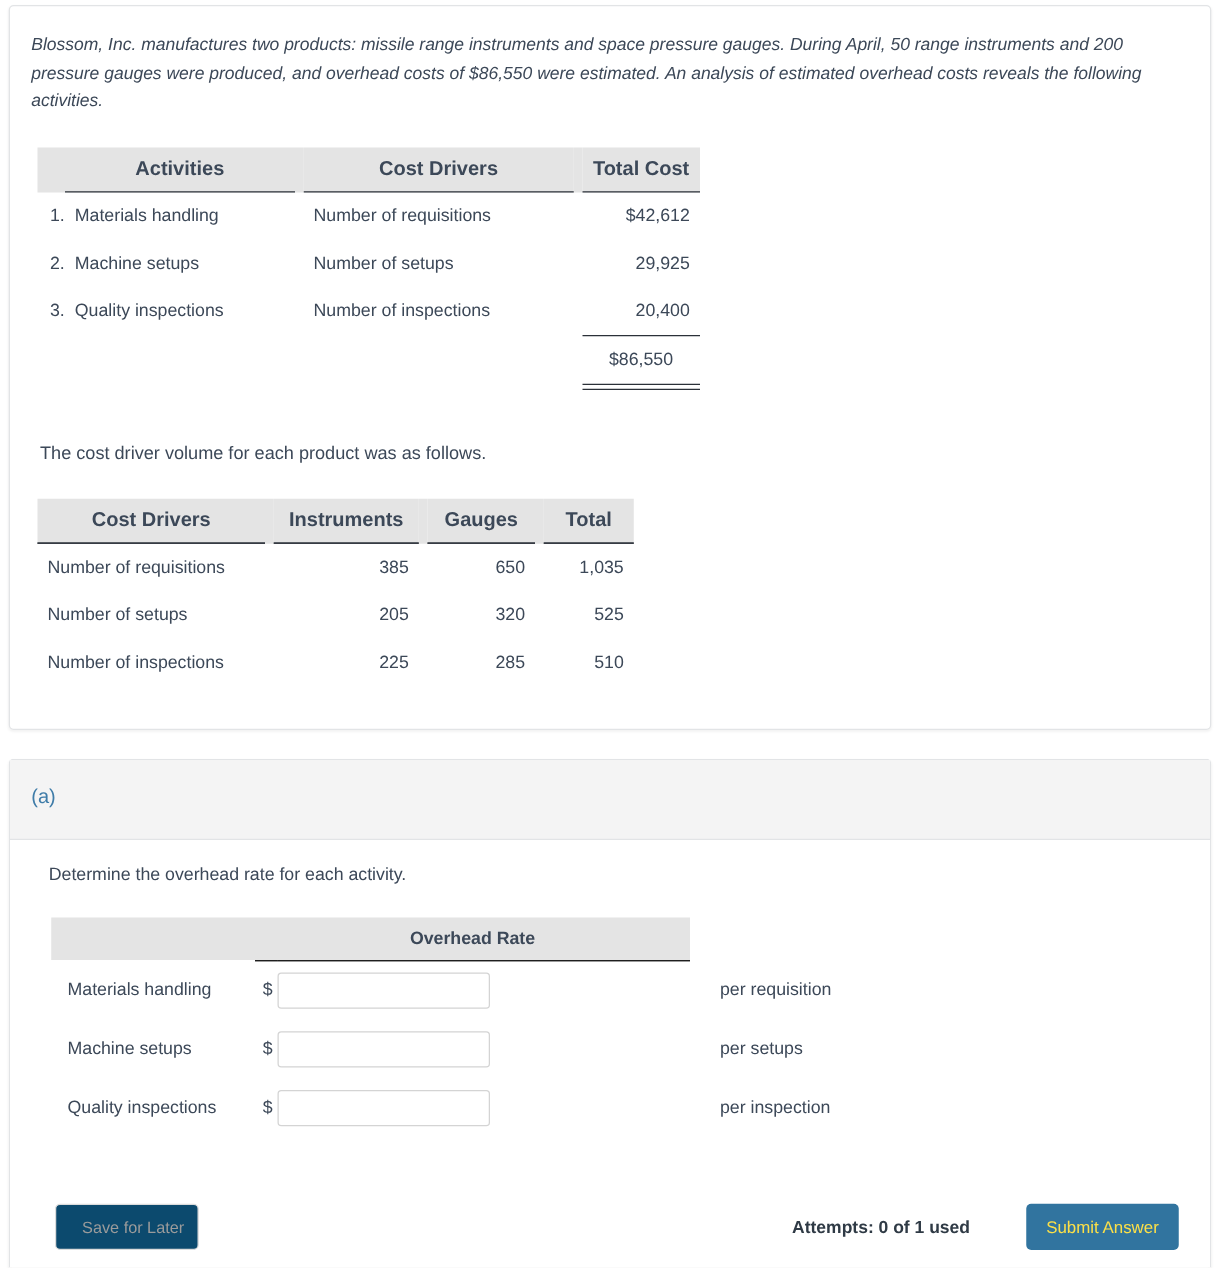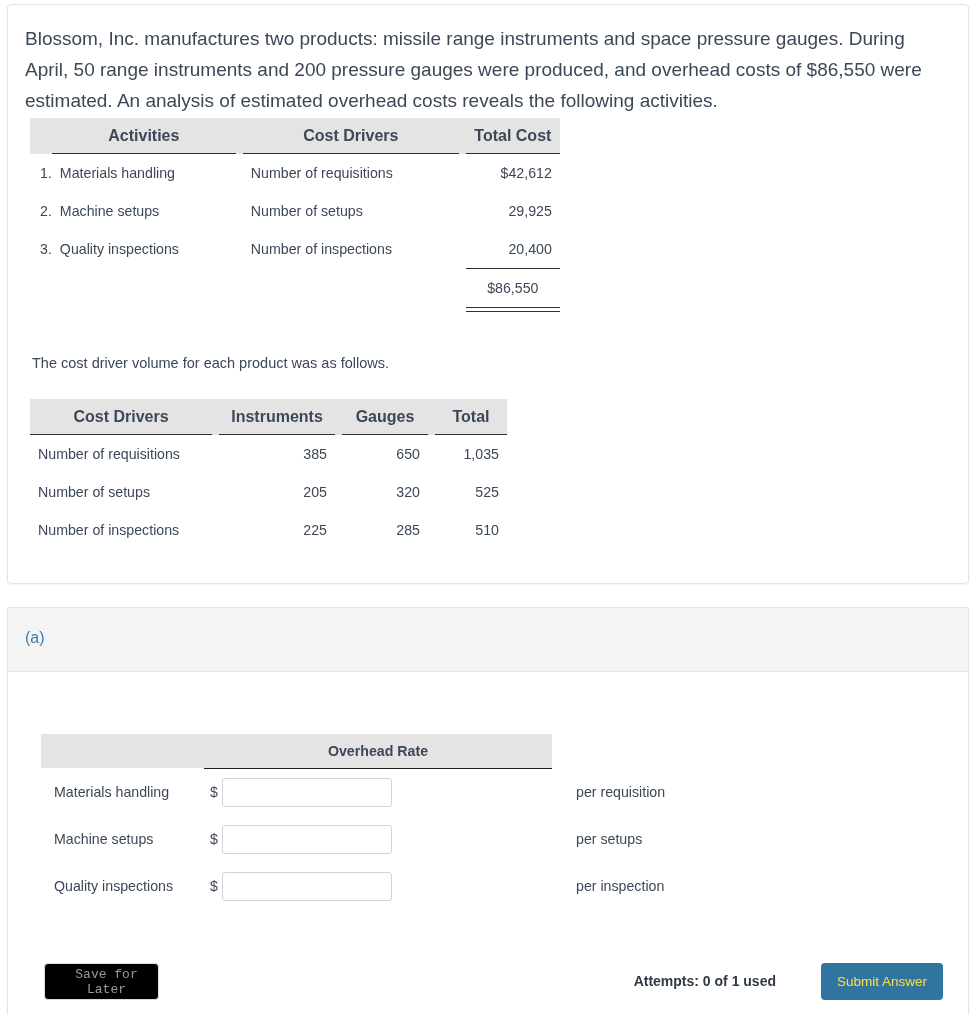--- a/index.html
+++ b/index.html
@@ -31,23 +31,24 @@
     width: 962px;
     height: 580px;
     box-shadow: 0 1px 2px rgba(0,0,0,0.05);
   }
 
   .intro-text {
     position: absolute;
     left: 17px;
     top: 19px;
     width: 917px;
-    font-size: 19px;
+    font-size: 14px;
     line-height: 1.62;
     color: #3c4858;
+    font-style: italic;
   }
 
   
   .acct-table {
     position: absolute;
     border-collapse: collapse;
   }
   .acct-table th {
     background: #e4e4e4;
     font-size: 16px;
@@ -209,24 +210,24 @@
     outline: none;
   }
 
   
   #save-later-btn {
     position: absolute;
     left: 36px;
     top: 355px;
     width: 115px;
     height: 37px;
-    background: #000000;
+    background: #0c4a6e;
     border: 1px solid #dcdcdc;
     border-radius: 4px;
-    font-family: Liberation Mono, monospace;
+    font-family: Liberation Sans, sans-serif;
     font-size: 13px;
     color: #9b9b9b;
     cursor: pointer;
     padding-left: 16px;
   }
   #attempts-text {
     position: absolute;
     right: 192px;
     top: 365px;
     font-size: 14px;
@@ -348,20 +349,21 @@
     </tbody>
   </table>
 </div>
 
 <div class="card" id="answer-card">
 
   <div id="answer-header">
     <div id="part-label">(a)</div>
   </div>
 
+  <div id="question-text">Determine the overhead rate for each activity.</div>
 
   <table id="rate-table">
     <thead>
       <tr>
         <th class="rate-blank"></th>
         <th class="rate-head" colspan="2">Overhead Rate</th>
         <th class="rate-blank" style="background:transparent;width:auto;"></th>
       </tr>
     </thead>
     <tbody>

